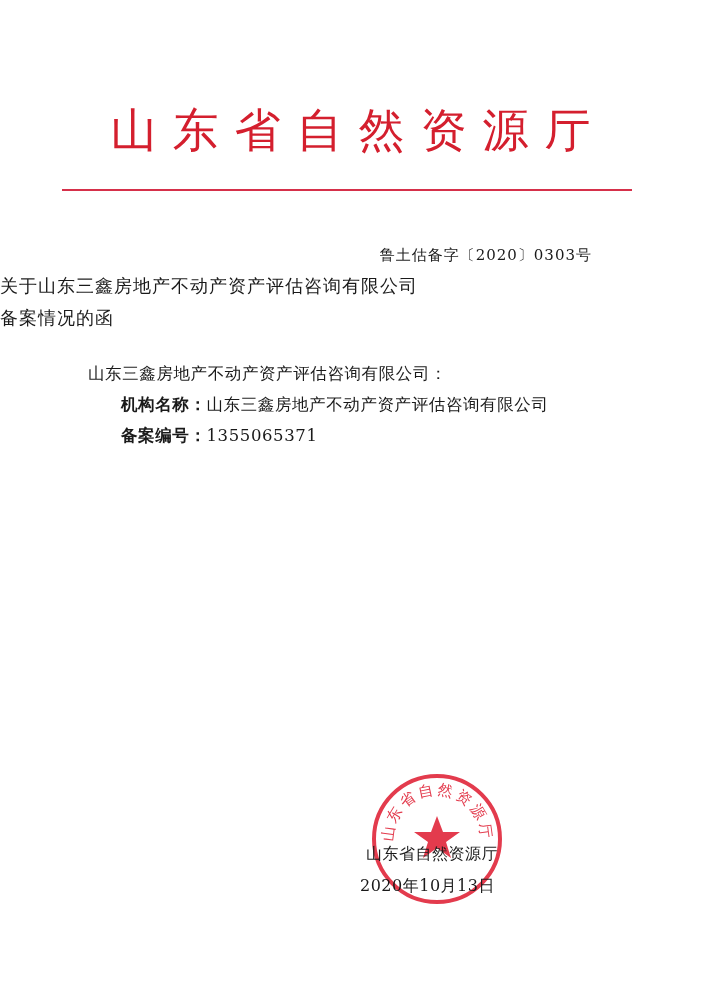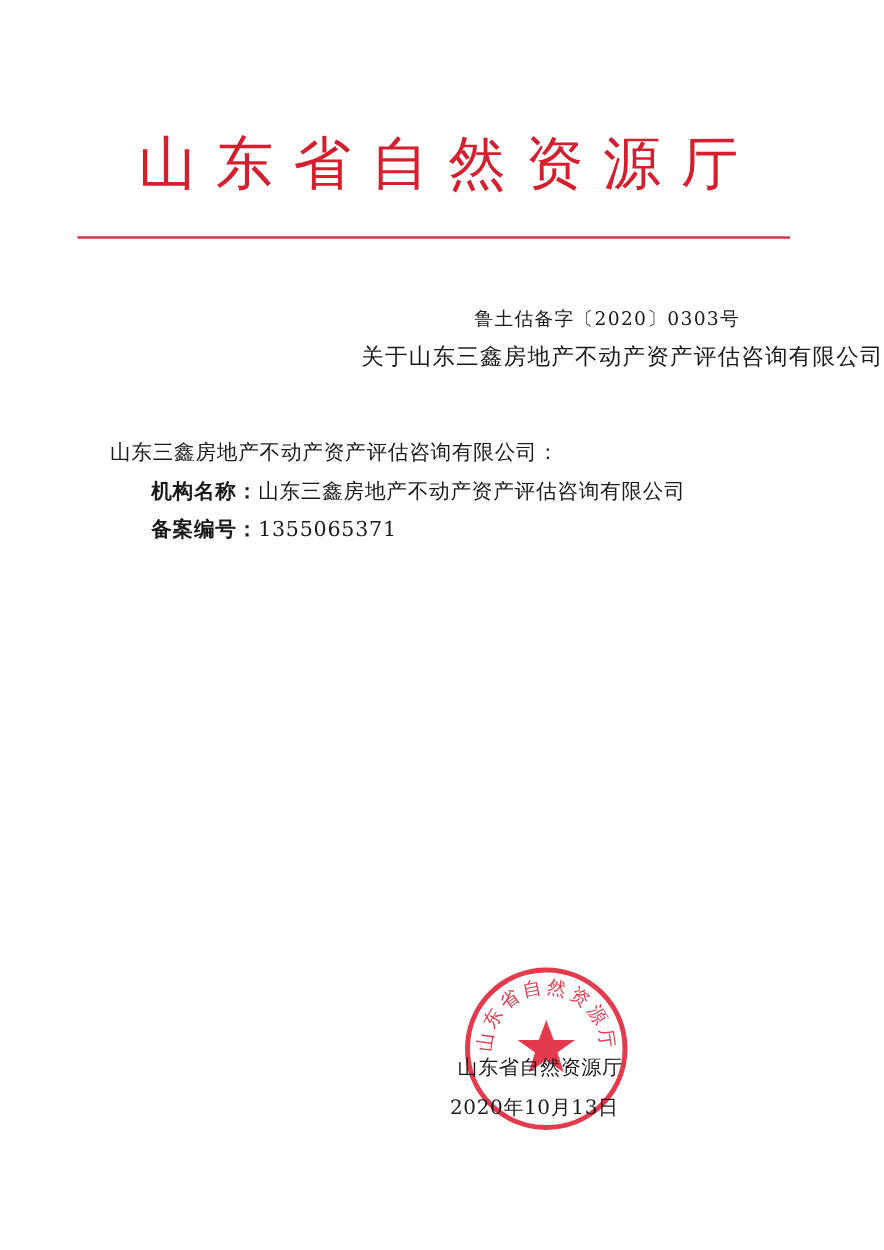--- a/index.html
+++ b/index.html
@@ -18,24 +18,24 @@
   .red-rule {
     position: absolute; left: 62px; width: 570px; top: 189px; height: 2px;
     background: #d6304a;
   }
   .doc-number {
     position: absolute; right: 115px; top: 222px;
     font-size: 15px; letter-spacing: 1px; margin-top: 24px;
   }
   .doc-title {
     position: absolute; left: 0; width: 707px; top: 270px;
-    text-align: right; font-size: 18px; line-height: 32px; letter-spacing: 1px;
+    text-align: left; font-size: 18px; line-height: 32px; letter-spacing: 1px;
   }
   .body-text {
-    position: absolute; left: 88px; width: 520px; top: 346px;
+    position: absolute; left: 88px; width: 520px; top: 358px;
     font-size: 16.5px; line-height: 31px; letter-spacing: 0.6px;
   }
   .body-text p { margin: 0; }
   .indent { text-indent: 2em; }
   .bold { font-family: "DejaVu Sans", sans-serif; font-weight: bold; }
   .seal {
     position: absolute; left: 372px; top: 774px; width: 130px; height: 130px;
     border: 4px solid #e0263a; border-radius: 50%;
     box-sizing: border-box; opacity: 0.9;
   }
@@ -50,20 +50,21 @@
 </head>
 <body>
 
 <div class="header-title">山东省自然资源厅</div>
 <div class="red-rule"></div>
 
 <div class="doc-number">鲁土估备字〔2020〕0303号</div>
 
 <div class="doc-title">
   <div>关于山东三鑫房地产不动产资产评估咨询有限公司</div>
+  <div>备案情况的函</div>
 </div>
 
 <div class="body-text">
   <p>山东三鑫房地产不动产资产评估咨询有限公司：</p>
   <p class="indent"><span class="bold">机构名称：</span><span>山东三鑫房地产不动产资产评估咨询有限公司</span></p>
   <p class="indent"><span class="bold">备案编号：</span><span>1355065371</span></p>
 </div>
 
 <div class="seal">
   <svg width="122" height="122" viewBox="0 0 122 122">

